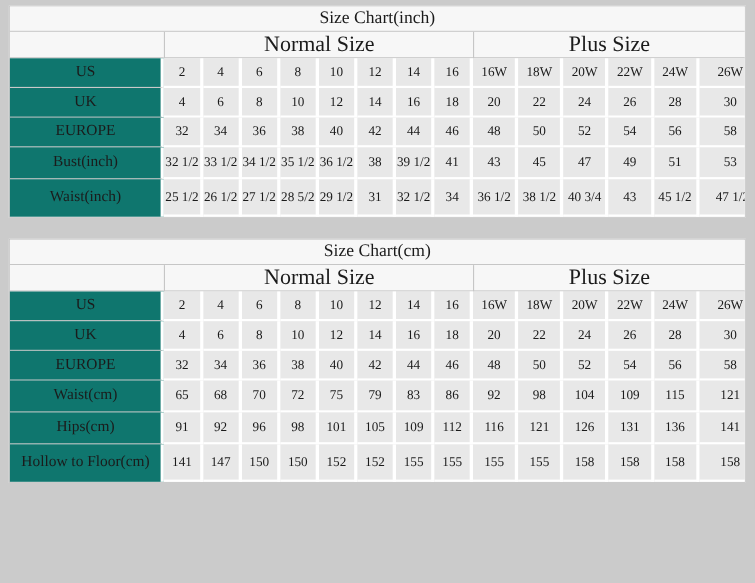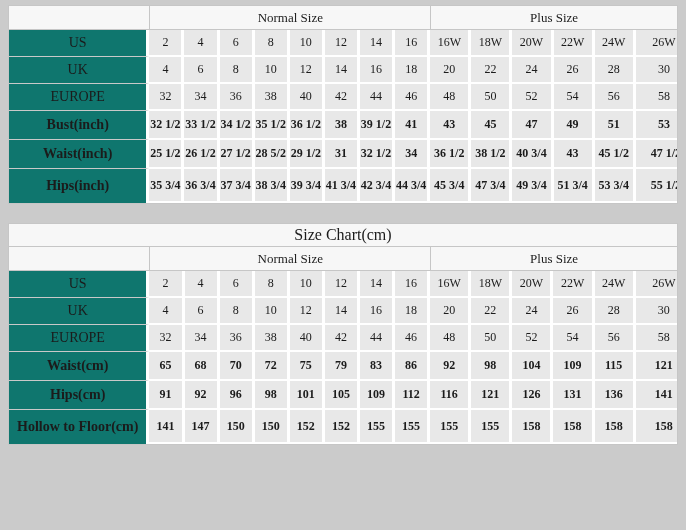--- a/index.html
+++ b/index.html
@@ -35,35 +35,35 @@
   td {
     padding: 0;
     text-align: center;
     vertical-align: middle;
     white-space: nowrap;
     overflow: hidden;
   }
   tr.title-row { height: 23px; }
   tr.header-row { height: 24px; }
   tbody tr { height: 27px; }
-  tbody tr:nth-child(n+4) { height: 29px; font-weight: bold; }
+  tbody tr:nth-child(n+4) { height: 29px; }
   tbody tr:last-child { height: 34px; }
 
   .title-cell {
     background: #f7f7f7;
     font-size: 16px;
     border-bottom: 1px solid #c6c6c6;
   }
   .corner-cell {
     background: #f7f7f7;
     border-bottom: 1px solid #c6c6c6;
   }
   .header-cell {
     background: #f7f7f7;
-    font-size: 13px;
+    font-size: 20px;
     border-left: 1px solid #c6c6c6;
     border-bottom: 1px solid #c6c6c6;
   }
   .label-cell {
     background: #0f766e;
     font-size: 14px;
     border-right: 3px solid #ffffff;
     border-bottom: 1px solid #c9c9c9;
   }
   tbody tr:last-child .label-cell { border-bottom: none; }
@@ -92,20 +92,23 @@
         <col class="col-n">
         <col class="col-n">
       <col class="col-p">
         <col class="col-p">
         <col class="col-p">
       <col class="col-p">
         <col class="col-p">
         <col class="col-p">
     </colgroup>
     <thead>
+      <tr class="title-row">
+        <td class="title-cell" colspan="15">Size Chart(inch)</td>
+      </tr>
       <tr class="header-row">
         <td class="corner-cell"></td>
         <td class="header-cell" colspan="8">Normal Size</td>
         <td class="header-cell" colspan="6">Plus Size</td>
       </tr>
     </thead>
     <tbody>
         <tr>
           <td class="label-cell">US</td>
           <td class="data-cell">2</td>
@@ -184,37 +187,20 @@
           <td class="data-cell">31</td>
           <td class="data-cell">32 1/2</td>
           <td class="data-cell">34</td>
           <td class="data-cell">36 1/2</td>
           <td class="data-cell">38 1/2</td>
           <td class="data-cell">40 3/4</td>
           <td class="data-cell">43</td>
           <td class="data-cell">45 1/2</td>
           <td class="data-cell">47 1/2</td>
         </tr>
-        <tr>
-          <td class="label-cell">Hips(inch)</td>
-          <td class="data-cell">35 3/4</td>
-          <td class="data-cell">36 3/4</td>
-          <td class="data-cell">37 3/4</td>
-          <td class="data-cell">38 3/4</td>
-          <td class="data-cell">39 3/4</td>
-          <td class="data-cell">41 3/4</td>
-          <td class="data-cell">42 3/4</td>
-          <td class="data-cell">44 3/4</td>
-          <td class="data-cell">45 3/4</td>
-          <td class="data-cell">47 3/4</td>
-          <td class="data-cell">49 3/4</td>
-          <td class="data-cell">51 3/4</td>
-          <td class="data-cell">53 3/4</td>
-          <td class="data-cell">55 1/2</td>
-        </tr>
       </tbody>
   </table>
 
   <table class="size-table">
     <colgroup>
       <col class="col-label">
       <col class="col-n">
         <col class="col-n">
         <col class="col-n">
         <col class="col-n">

